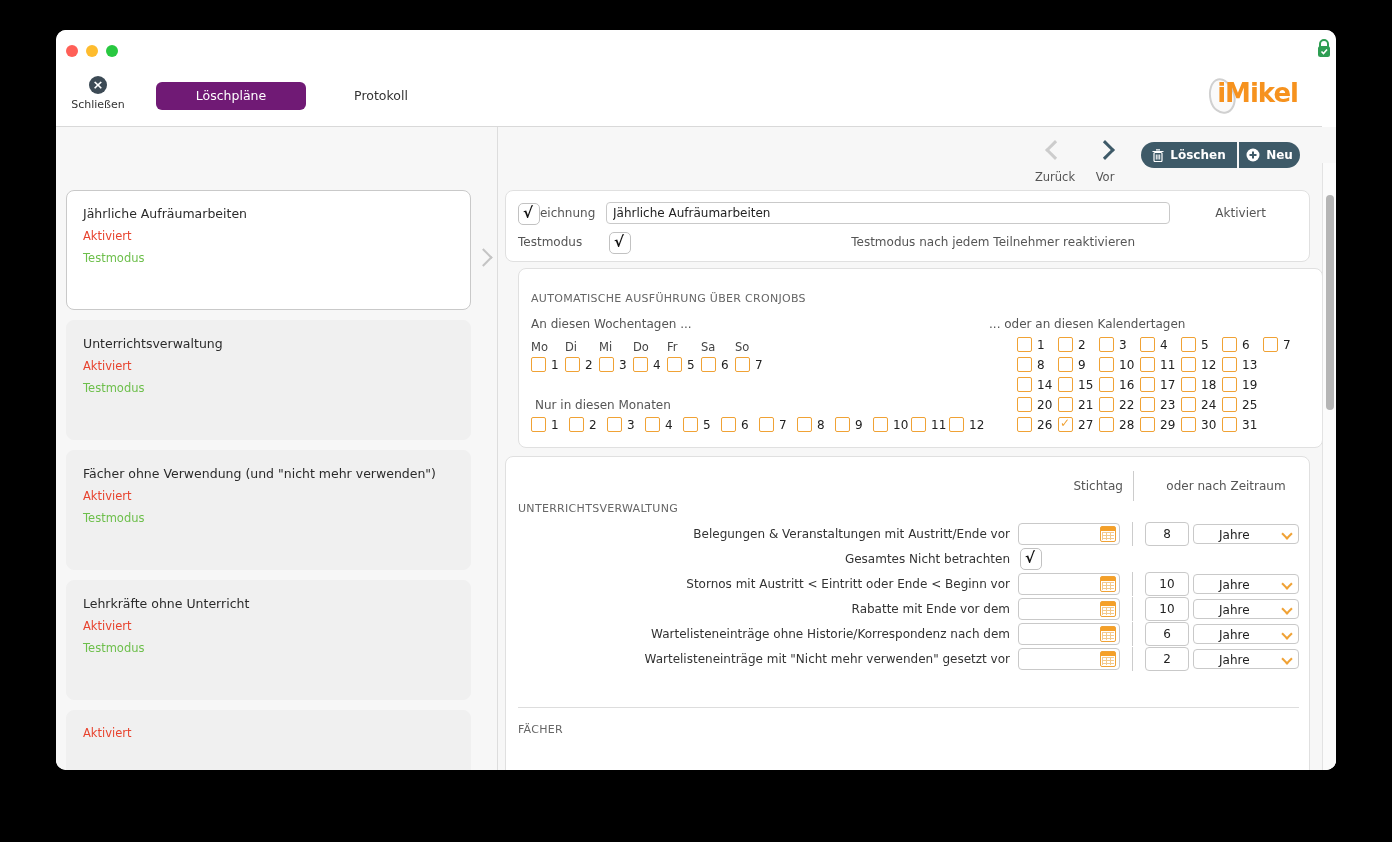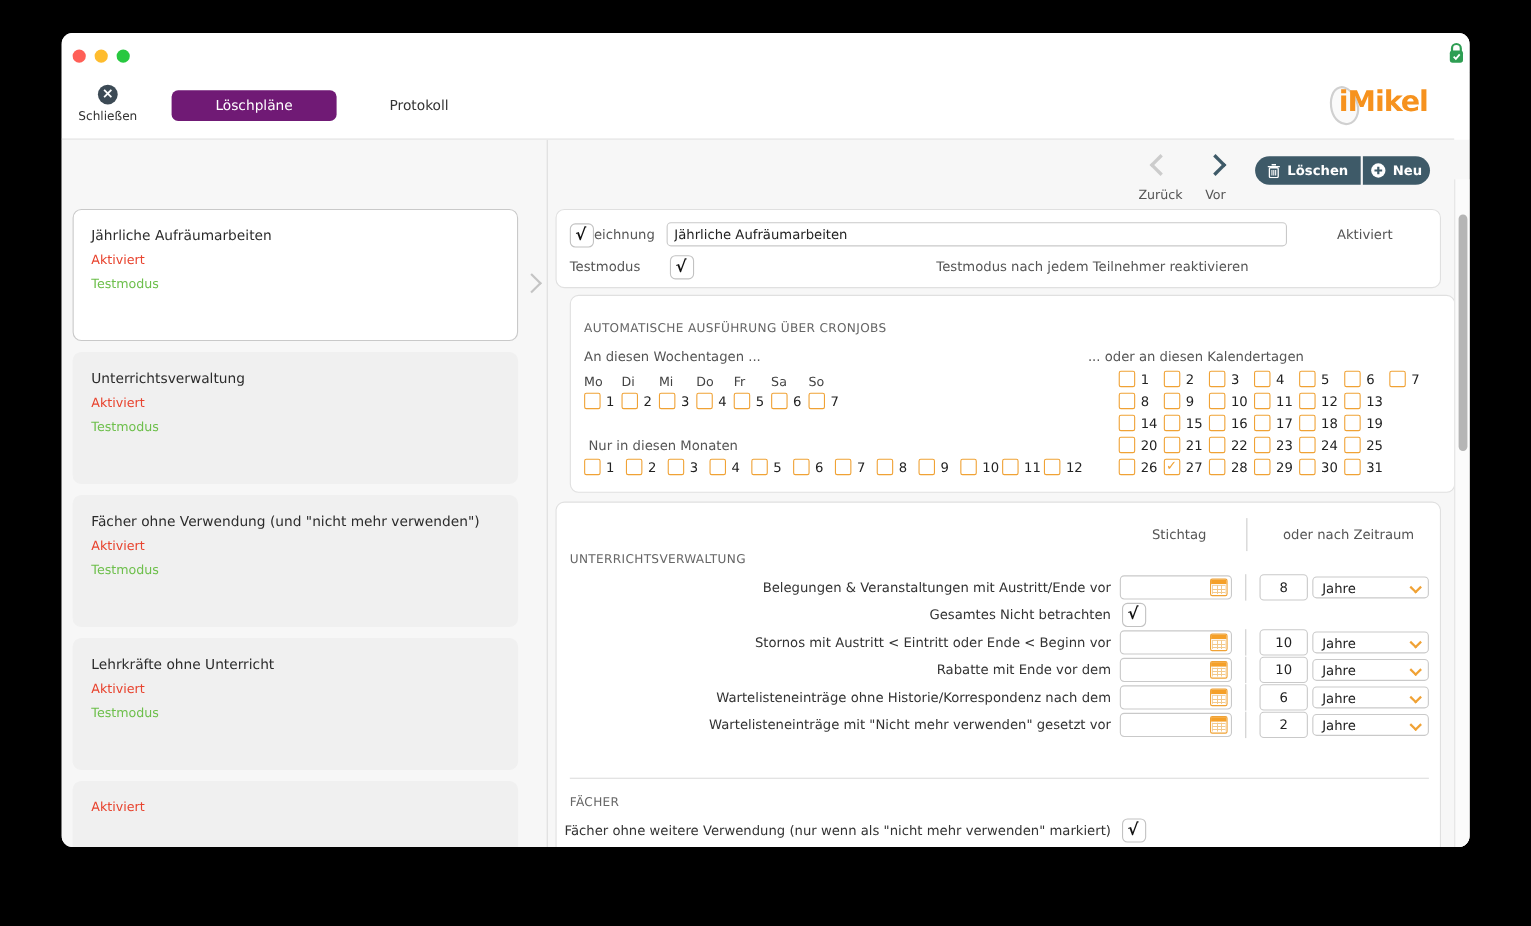--- a/index.html
+++ b/index.html
@@ -91,21 +91,21 @@
   .cgcell{display:flex;align-items:center;font-size:12px;color:#222;}
   .cgcell .num{margin-left:5px;}
   .wd-grid{left:12px;top:88px;}
   .wd-grid .cgcell{width:34px;}
   .mo-grid{left:12px;top:148px;}
   .mo-grid .cgcell{width:38px;}
   .cal-grid{position:absolute;left:498px;display:flex;}
   .cal-grid .cgcell{width:41px;}
   
   .col-head{position:absolute;top:22px;font-size:12px;color:#555;}
-  .col-stichtag{left:515px;width:102px;text-align:center;}
+  .col-stichtag{left:515px;width:102px;text-align:right;}
   .col-zeitraum{left:640px;width:160px;text-align:center;}
   .head-vdiv{position:absolute;left:627px;top:14px;width:1px;height:30px;background:#ccc;}
   .sec-title{position:absolute;left:12px;font-size:11px;color:#666;letter-spacing:.3px;}
   .sec1{top:45px;}
   .rows1{position:absolute;left:0;top:64px;right:4px;}
   .rows2{position:absolute;left:0;top:285px;right:4px;}
   .sec-div{position:absolute;left:12px;right:10px;top:250px;height:1px;background:#ddd;}
   .sec2{top:266px;}
   .trow{display:flex;align-items:center;height:25px;}
   .tlabel{flex:1;text-align:right;padding-right:8px;font-size:12px;color:#333;}
@@ -114,21 +114,21 @@
     margin-right:12px;cursor:text;}
   .cal-icon{position:absolute;right:3px;top:2px;width:14px;height:14px;border:1px solid #f0a235;border-radius:2px;
     background:
       linear-gradient(#f5a028,#f5a028) 0 0/14px 4px no-repeat,
       repeating-linear-gradient(to right,#f3c98b 0 1px,transparent 1px 4px) 1px 5px/12px 8px no-repeat,
       repeating-linear-gradient(to bottom,#f3c98b 0 1px,transparent 1px 3px) 1px 5px/12px 8px no-repeat;}
   .vdiv{width:1px;height:24px;background:#ccc;margin-right:12px;}
   .numbox{width:38px;height:20px;border:1px solid #c9c9c9;border-radius:4px;text-align:center;font-size:12px;
     color:#222;font-family:inherit;margin-right:4px;outline:none;background:#fff;}
   .selbox{position:relative;width:106px;height:20px;background:#fff;border:1px solid #c9c9c9;border-radius:4px;
-    font-size:12px;color:#222;line-height:20px;padding-left:8px;box-sizing:border-box;cursor:pointer;}
+    font-size:12px;color:#222;line-height:20px;padding-left:25px;box-sizing:border-box;cursor:pointer;}
   .sel-chev{position:absolute;right:7px;top:5px;width:6px;height:6px;border-right:2px solid #f0a235;
     border-bottom:2px solid #f0a235;transform:rotate(45deg);}
   .tcheck{margin-left:2px;}
   
   .scrollbar{position:absolute;left:1266px;top:36px;width:14px;height:704px;background:#fbfbfb;border-left:1px solid #e3e3e3;}
   .scrollbar .thumb{position:absolute;left:3px;top:32px;width:8px;height:215px;background:#b5b5b5;border-radius:4px;}
 </style>
 </head>
 <body>
 
@@ -534,28 +534,20 @@
                     <span class="cal-icon"></span>
                   </span>
                   <span class="vdiv"></span>
                   <input class="numbox" type="text" value="2" style="">
                   <span class="selbox"><span>Jahre</span><span class="sel-chev"></span></span>
                 </div>
               </div>
             </div>
           <div class="sec-div"></div>
           <div class="sec-title sec2">FÄCHER</div>
-          <div class="rows2" id="rows2">
-              <div class="trow">
-                <div class="tlabel">Fächer ohne weitere Verwendung (nur wenn als "nicht mehr verwenden" markiert)</div>
-                <div class="tctl">
-                  <span class="cb tcheck checked"></span>
-                </div>
-              </div>
-            </div>
         </div>
 
       </div>
 
       <div class="scrollbar">
         <div class="thumb"></div>
       </div>
     </div>
 
   </div>

